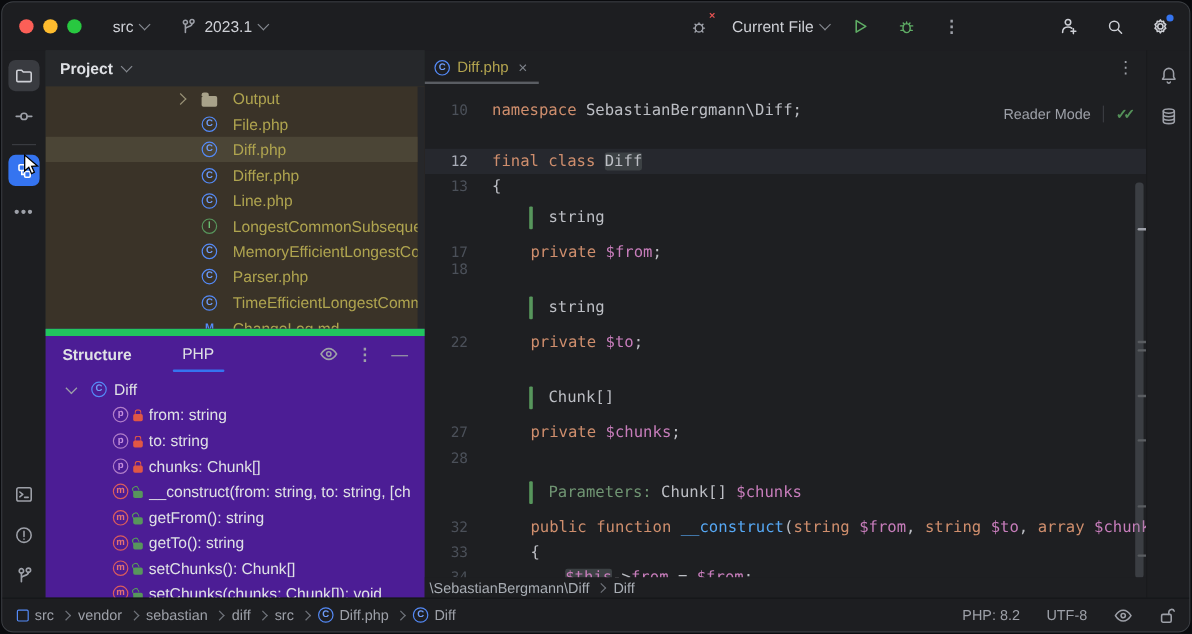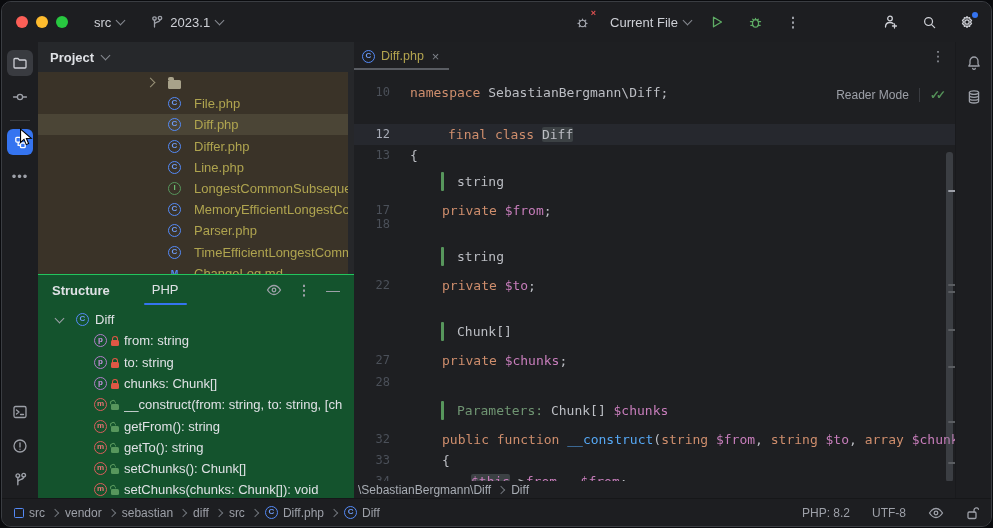--- a/index.html
+++ b/index.html
@@ -43,21 +43,21 @@
   .cicon{box-sizing:border-box;width:13px;height:13px;border-radius:50%;border:1.2px solid #548af7;color:#6e9bf5;
     font:700 8px/10.5px "Liberation Sans",sans-serif;text-align:center;background:transparent;}
   .t-interface{border-color:#57965c;color:#6cbe71;}
   .t-property{border-color:#b07ec9;color:#c58fdd;}
   .t-method{border-color:#db5c5c;color:#e57373;}
   .t-markdown{border:none;color:#548af7;font-size:9px;font-weight:800;line-height:13px;}
   .ficon{width:13px;height:9px;background:#a8a28a;border-radius:1.5px;position:relative;margin-top:3px;}
   .ficon::before{content:"";position:absolute;top:-3px;left:0;width:6px;height:3px;background:#a8a28a;border-radius:2px 2px 0 0;}
 
   
-  .structure{position:absolute;left:0;top:232px;right:0;bottom:0;background:#14532d;border-top:1px solid #22c55e;}
+  .structure{position:absolute;left:0;top:232px;right:0;bottom:0;background:#4c1d95;border-top:6px solid #22c55e;}
   .s-head{height:30px;display:flex;align-items:center;padding:0 14px;position:relative;}
   .s-title{color:#dfe1e5;font-weight:700;font-size:13px;}
   .s-tab{color:#dfe1e5;font-size:13px;margin-left:38px;height:30px;line-height:30px;position:relative;padding:0 4px;}
   .s-tab::after{content:"";position:absolute;left:-4px;right:-4px;bottom:0;height:2px;background:#3574f0;border-radius:1px;}
   .s-actions{margin-left:auto;display:flex;align-items:center;gap:15px;color:#9da0a8;}
   .stree{position:absolute;left:0;top:32px;right:0;bottom:0;overflow:hidden;}
   .srow{position:absolute;left:0;right:0;height:21px;display:flex;align-items:center;color:#dfe1e5;font-size:13px;}
   .srow .s-chev{position:absolute;left:18px;border-color:#9da0a8;}
   .srow .i1{position:absolute;left:38px;}
   .srow .i2{position:absolute;left:56px;}
@@ -238,20 +238,21 @@
       <span class="panel-title">Project</span>
       <span class="chev"></span>
     </div>
     <div class="ptree" id="ptree">
       <div class="ptree-scroll"></div>
     <div class="prow" style="top: 0px;">
           <span class="chev right tree-chev"></span>
           <span class="ico-slot">
             <span class="ficon"></span>
           </span>
+          <span class="lab">Output</span>
         </div>
         <div class="prow" style="top: 21.2px;">
           <span class="ico-slot">
             <span class="cicon t-class">C</span>
           </span>
           <span class="lab">File.php</span>
         </div>
         <div class="prow sel" style="top: 42.4px;">
           <span class="ico-slot">
             <span class="cicon t-class">C</span>
@@ -376,21 +377,21 @@
     </div>
 
     <div class="reader">
       <span class="rlab">Reader Mode</span>
       <span class="rsep"></span>
       <span class="rcheck">✓✓</span>
     </div>
 
     <div class="code" id="code">
         <div class="crow" style="top: 11.5px;"><span class="lnum">10</span><span class="ctext" style="left: 56px;"><span class="tok-kw">namespace</span><span class="tok-tx"> SebastianBergmann\Diff;</span></span></div>
-        <div class="crow caret" style="top: 53.5px;"><span class="lnum">12</span><span class="ctext" style="left: 56px; margin-left: 38px;"><span class="tok-kw">final class</span><span class="tok-tx"> </span><span class="tok-tx tok-hl">Diff</span></span></div>
+        <div class="crow caret" style="top: 53.5px;"><span class="lnum">12</span><span class="ctext" style="left: 56px;"><span class="tok-kw">final class</span><span class="tok-tx"> </span><span class="tok-tx tok-hl">Diff</span></span></div>
         <div class="crow" style="top: 74.5px;"><span class="lnum">13</span><span class="ctext" style="left: 56px;"><span class="tok-tx">{</span></span></div>
         <div class="crow" style="top: 100.5px;"><span class="docbar"></span><span class="ctext" style="left: 103px;"><span class="tok-tx">string</span></span></div>
         <div class="crow" style="top: 129.5px;"><span class="lnum">17</span><span class="ctext" style="left: 88px;"><span class="tok-kw">private</span><span class="tok-tx"> </span><span class="tok-var">$from</span><span class="tok-tx">;</span></span></div>
         <div class="crow" style="top: 144px;"><span class="lnum">18</span><span class="ctext" style="left: 56px;"></span></div>
         <div class="crow" style="top: 175.5px;"><span class="docbar"></span><span class="ctext" style="left: 103px;"><span class="tok-tx">string</span></span></div>
         <div class="crow" style="top: 204.5px;"><span class="lnum">22</span><span class="ctext" style="left: 88px;"><span class="tok-kw">private</span><span class="tok-tx"> </span><span class="tok-var">$to</span><span class="tok-tx">;</span></span></div>
         <div class="crow" style="top: 250.5px;"><span class="docbar"></span><span class="ctext" style="left: 103px;"><span class="tok-tx">Chunk[]</span></span></div>
         <div class="crow" style="top: 279.5px;"><span class="lnum">27</span><span class="ctext" style="left: 88px;"><span class="tok-kw">private</span><span class="tok-tx"> </span><span class="tok-var">$chunks</span><span class="tok-tx">;</span></span></div>
         <div class="crow" style="top: 301.5px; padding-left: 40px;"><span class="lnum">28</span><span class="ctext" style="left: 56px;"></span></div>
         <div class="crow" style="top: 329.5px;"><span class="docbar"></span><span class="ctext" style="left: 103px;"><span class="tok-doc">Parameters: </span><span class="tok-tx">Chunk[] </span><span class="tok-var">$chunks</span></span></div>

